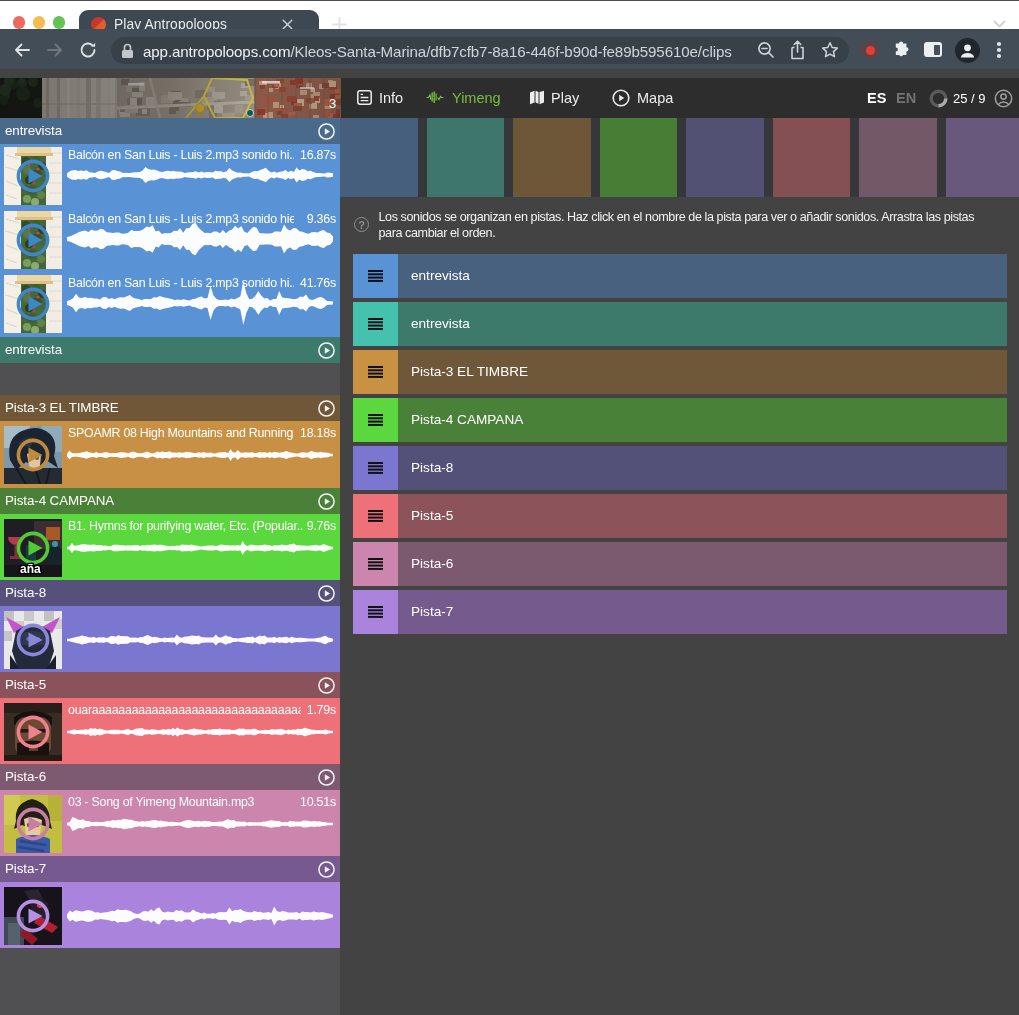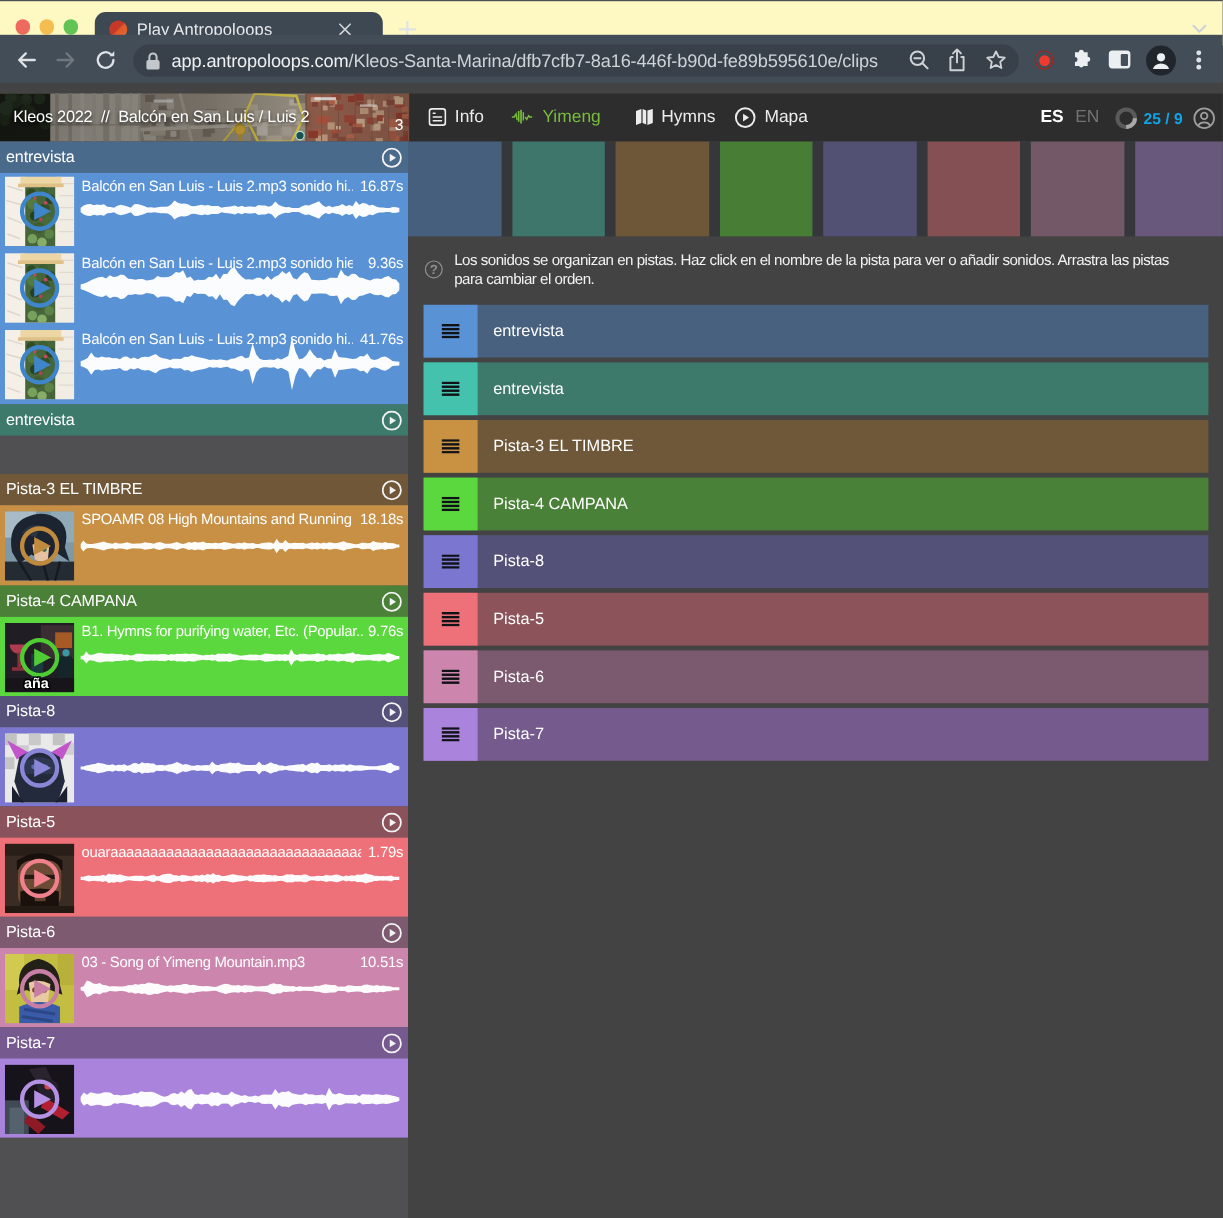--- a/index.html
+++ b/index.html
@@ -1,18 +1,18 @@
 <!DOCTYPE html>
 <html><head><meta charset="utf-8"><style>
 *{margin:0;padding:0;box-sizing:border-box}
 html,body{width:1019px;height:1015px;overflow:hidden;background:#434343;font-family:"Liberation Sans",sans-serif}
 .abs{position:absolute}
 #page{position:relative;width:1019px;height:1015px}
 
-#tabbar{position:absolute;left:0;top:0;width:1019px;height:38px;background:#fef9c3;border-top:1px solid #4a4f55}
+#tabbar{position:absolute;left:0;top:0;width:1019px;height:38px;background:#ffffff;border-top:1px solid #4a4f55}
 .tl{position:absolute;top:15px;width:12.5px;height:12.5px;border-radius:50%}
 #tab{position:absolute;left:79px;top:9px;width:240px;height:29px;background:#3e4852;border-radius:9px 9px 0 0}
 #tabtitle{position:absolute;left:35px;top:6.5px;font-size:13.8px;color:#e8eaed;letter-spacing:.1px}
 #favicon{position:absolute;left:11.5px;top:6.5px;width:15.5px;height:15.5px;border-radius:50%;background:linear-gradient(135deg,#c63828 0 46%,#e05a2c 54%,#e86a30 100%)}
 #tabclose{position:absolute;left:196px;top:5.5px;font-size:13px;color:#ced2d6}
 #newtab{position:absolute;left:332px;top:16px;width:15px;height:15px}
 #tabchev{position:absolute;left:993px;top:19px}
 
 #addr{position:absolute;left:0;top:29px;width:1019px;height:40px;background:#434d57}
 #pill{position:absolute;left:111px;top:8px;width:738px;height:27px;background:#38414a;border-radius:13.5px}
@@ -264,56 +264,55 @@
 <defs>
           <linearGradient id="hgrad" x1="0" y1="0" x2="1" y2="0">
             <stop offset="0" stop-color="rgba(8,8,10,0.45)"></stop>
             <stop offset="0.5" stop-color="rgba(8,8,10,0.32)"></stop>
             <stop offset="0.78" stop-color="rgba(8,8,10,0.10)"></stop>
             <stop offset="1" stop-color="rgba(8,8,10,0.22)"></stop>
           </linearGradient>
         </defs>
 <text x="329" y="30" font-size="13" fill="#fff" font-family="Liberation Sans">3</text>
       </svg>
-  <div id="headtxt">Kleos 2022&nbsp; //&nbsp; Balcón en San Luis / Luis 2</div>
 
   <svg class="abs" style="left:357px;top:12px" width="15" height="15" viewBox="0 0 15 15">
         <rect x="0.8" y="0.8" width="13.4" height="13.4" rx="2.2" fill="none" stroke="#ececec" stroke-width="1.5"></rect>
         <path d="M3.6 4.4 H6 M3.6 7.5 H11.4 M3.6 10.6 H11.4" stroke="#ececec" stroke-width="1.3"></path>
       </svg>
   <div class="tbitem" style="left:379px">Info</div>
 
   <svg class="abs" style="left:426px;top:13px" width="18" height="13" viewBox="0 0 18 13">
         <path d="M0.5 6.5 H3 M15 6.5 H17.5 M2.5 6.5 L4 4 L5 9" fill="none" stroke="#78be3c" stroke-width="1.2"></path>
         <path d="M5.5 6.5 v-5 h1.4 v5 Z M7.5 6.5 v-6 h1.4 v6 Z M9.5 6.5 v-4 h1.2 v4 Z" fill="#78be3c"></path>
         <path d="M5.5 6.5 v4 h1.4 v-4 Z M7.5 6.5 v5.5 h1.4 v-5.5 Z M9.5 6.5 v3 h1.2 v-3 Z" fill="#78be3c"></path>
         <path d="M11.5 6.5 L13 8.5 L14.5 5.5 L15.5 6.5" fill="none" stroke="#78be3c" stroke-width="1.2"></path>
       </svg>
   <div class="tbitem" style="left:452px;color:#78be3c">Yimeng</div>
 
   <svg class="abs" style="left:529px;top:12px" width="16" height="15" viewBox="0 0 16 15">
         <path d="M1 2.5 L5.5 0.8 V12.5 L1 14.2 Z" fill="#ececec"></path>
         <path d="M6.5 0.8 L9.5 2 V13.7 L6.5 12.5 Z" fill="#ececec"></path>
         <path d="M10.5 2 L15 0.8 V12.5 L10.5 14.2 Z" fill="#ececec"></path>
       </svg>
-  <div class="tbitem" style="left:551px">Hymns</div>
+  <div class="tbitem" style="left:551px">Play</div>
 
   <svg class="abs" style="left:612px;top:11px" width="18" height="18" viewBox="0 0 18 18">
         <circle cx="9" cy="9" r="7.8" fill="none" stroke="#ececec" stroke-width="1.6"></circle>
         <path d="M7.2 5.8 L12.2 9 L7.2 12.2 Z" fill="#ececec"></path>
       </svg>
   <div class="tbitem" style="left:637px">Mapa</div>
 
   <div class="tbitem" style="left:867px;font-weight:bold;color:#fff">ES</div>
-  <div class="tbitem" style="left:896px;color:#737373;font-weight:normal">EN</div>
+  <div class="tbitem" style="left:896px;color:#737373;font-weight:bold">EN</div>
   <svg class="abs" style="left:929px;top:11px" width="19" height="19" viewBox="0 0 19 19">
         <circle cx="9.5" cy="9.5" r="7.3" fill="none" stroke="#5a5a5a" stroke-width="3.4"></circle>
         <path d="M9.5 16.8 a7.3 7.3 0 0 0 7.3 -7.3" fill="none" stroke="#a9a9a9" stroke-width="3.4"></path>
       </svg>
-  <div class="tbitem" style="left:953px;font-weight:bold;font-size:13px;color:#0ea5e9">25 / 9</div>
+  <div class="tbitem" style="left:953px;font-weight:normal;font-size:13px;color:#ffffff">25 / 9</div>
   <svg class="abs" style="left:994px;top:11px" width="19" height="19" viewBox="0 0 19 19">
         <circle cx="9.5" cy="9.5" r="8.2" fill="none" stroke="#9e9e9e" stroke-width="1.5"></circle>
         <circle cx="9.5" cy="7.6" r="2.7" fill="none" stroke="#9e9e9e" stroke-width="1.5"></circle>
         <path d="M4.3 15.6 a6.5 6.5 0 0 1 10.4 0" fill="none" stroke="#9e9e9e" stroke-width="1.5"></path>
       </svg>
 </div>
 
 <div id="leftcol">
 <div class="thead" style="top:0px;background:#4a6a8c">entrevista<svg class="playbtn" width="17" height="17" viewBox="0 0 17 17">
           <circle cx="8.5" cy="8.5" r="7.6" fill="none" stroke="#f3f3f3" stroke-width="1.5"></circle>

